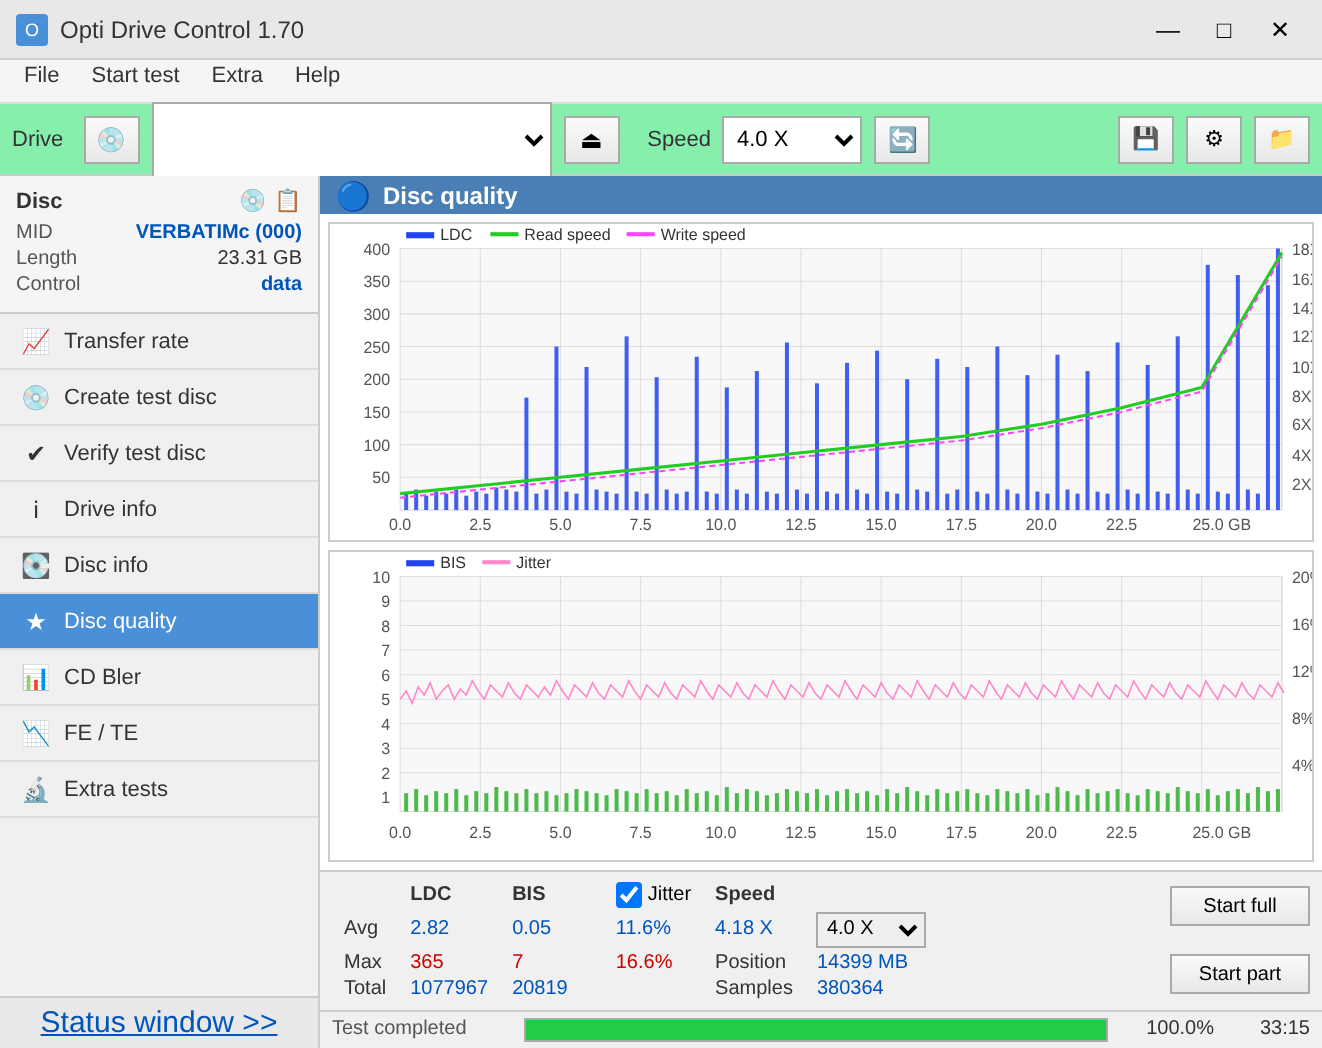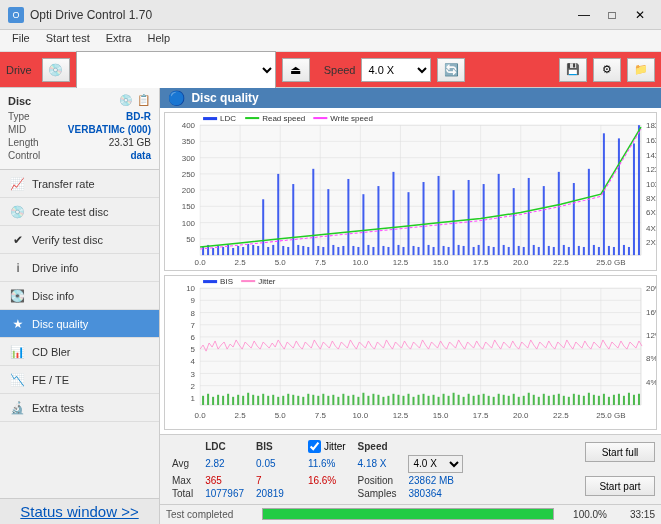--- a/index.html
+++ b/index.html
@@ -11,21 +11,21 @@
     .titlebar-icon { width: 16px; height: 16px; background: #4a90d9; border-radius: 2px; display: flex; align-items: center; justify-content: center; color: white; font-size: 9px; }
     .titlebar-title { font-size: 12px; color: #333; }
     .titlebar-controls { display: flex; gap: 2px; }
     .titlebar-btn { width: 26px; height: 20px; border: none; background: #e8e8e8; cursor: pointer; font-size: 12px; display: flex; align-items: center; justify-content: center; }
     
     
     .menubar { background: #f5f5f5; height: 22px; display: flex; padding: 0 4px; border-bottom: 1px solid #ddd; }
     .menu-item { padding: 2px 8px; cursor: pointer; font-size: 11px; color: #333; }
     
     
-    .drive-toolbar { background: #ef4444; height: 36px; display: flex; align-items: center; padding: 2px 6px; border-bottom: 1px solid #ccc; gap: 6px; }
+    .drive-toolbar { background: #86efac; height: 36px; display: flex; align-items: center; padding: 2px 6px; border-bottom: 1px solid #ccc; gap: 6px; }
     .drive-label { font-size: 11px; color: #333; margin-right: 4px; }
     .drive-select { height: 24px; font-size: 11px; min-width: 200px; border: 1px solid #aaa; background: white; padding: 18px; }
     .toolbar-btn { height: 24px; width: 28px; border: 1px solid #aaa; background: linear-gradient(to bottom, #fafafa, #e8e8e8); cursor: pointer; display: flex; align-items: center; justify-content: center; font-size: 12px; }
     .speed-label { font-size: 11px; color: #333; margin-left: 8px; }
     .speed-select { height: 24px; font-size: 11px; width: 70px; border: 1px solid #aaa; background: white; padding: 2px; }
     .spacer { flex: 1; }
     .icon-btn { height: 24px; width: 28px; border: 1px solid #aaa; background: linear-gradient(to bottom, #fafafa, #e8e8e8); cursor: pointer; display: flex; align-items: center; justify-content: center; }
     
     
     .main { display: flex; height: calc(524px - 30px - 22px - 36px); }
@@ -127,24 +127,20 @@
 
   <div class="sidebar">
 
     <div class="disc-panel">
       <div class="disc-header">
         <span style="font-size:11px;font-weight:bold;color:#333;">Disc</span>
         <div style="display:flex;gap:4px;">
           <span>💿</span>
           <span>📋</span>
         </div>
-      </div>
-      <div class="disc-row">
-        <span class="disc-key">Type</span>
-        <span class="disc-val">BD-R</span>
       </div>
       <div class="disc-row">
         <span class="disc-key">MID</span>
         <span class="disc-val">VERBATIMc (000)</span>
       </div>
       <div class="disc-row">
         <span class="disc-key">Length</span>
         <span class="disc-val-dark">23.31 GB</span>
       </div>
       <div class="disc-row">
@@ -556,21 +552,21 @@
               </select>
             </td>
           </tr>
           <tr>
             <td style="padding:1px 6px;color:#333;">Max</td>
             <td style="padding:1px 6px;color:#cc0000;">365</td>
             <td style="padding:1px 6px;color:#cc0000;">7</td>
             <td style="padding:1px 6px;"></td>
             <td style="padding:1px 6px;color:#cc0000;">16.6%</td>
             <td style="padding:1px 6px;color:#333;">Position</td>
-            <td style="padding:1px 6px;color:#0055bb;">23862 MB</td>
+            <td style="padding:1px 6px;color:#0055bb;">14399 MB</td>
           </tr>
           <tr>
             <td style="padding:1px 6px;color:#333;">Total</td>
             <td style="padding:1px 6px;color:#0055bb;">1077967</td>
             <td style="padding:1px 6px;color:#0055bb;">20819</td>
             <td style="padding:1px 6px;"></td>
             <td style="padding:1px 6px;"></td>
             <td style="padding:1px 6px;color:#333;">Samples</td>
             <td style="padding:1px 6px;color:#0055bb;">380364</td>
           </tr>

